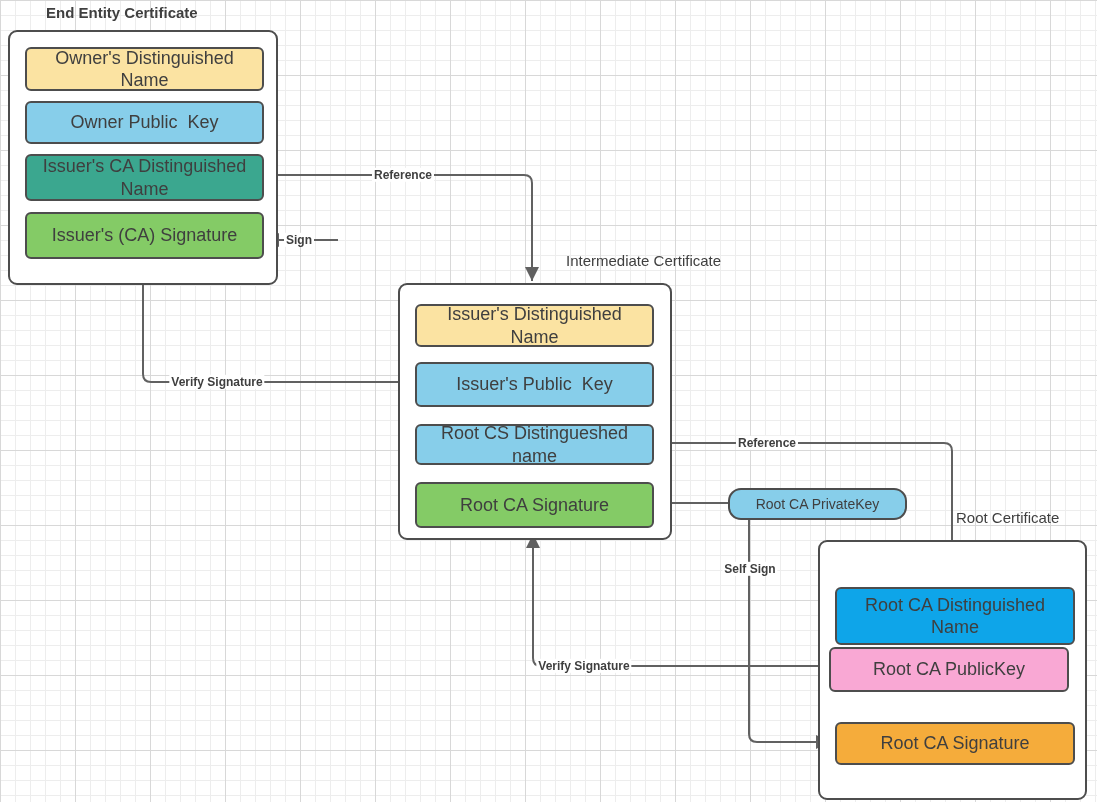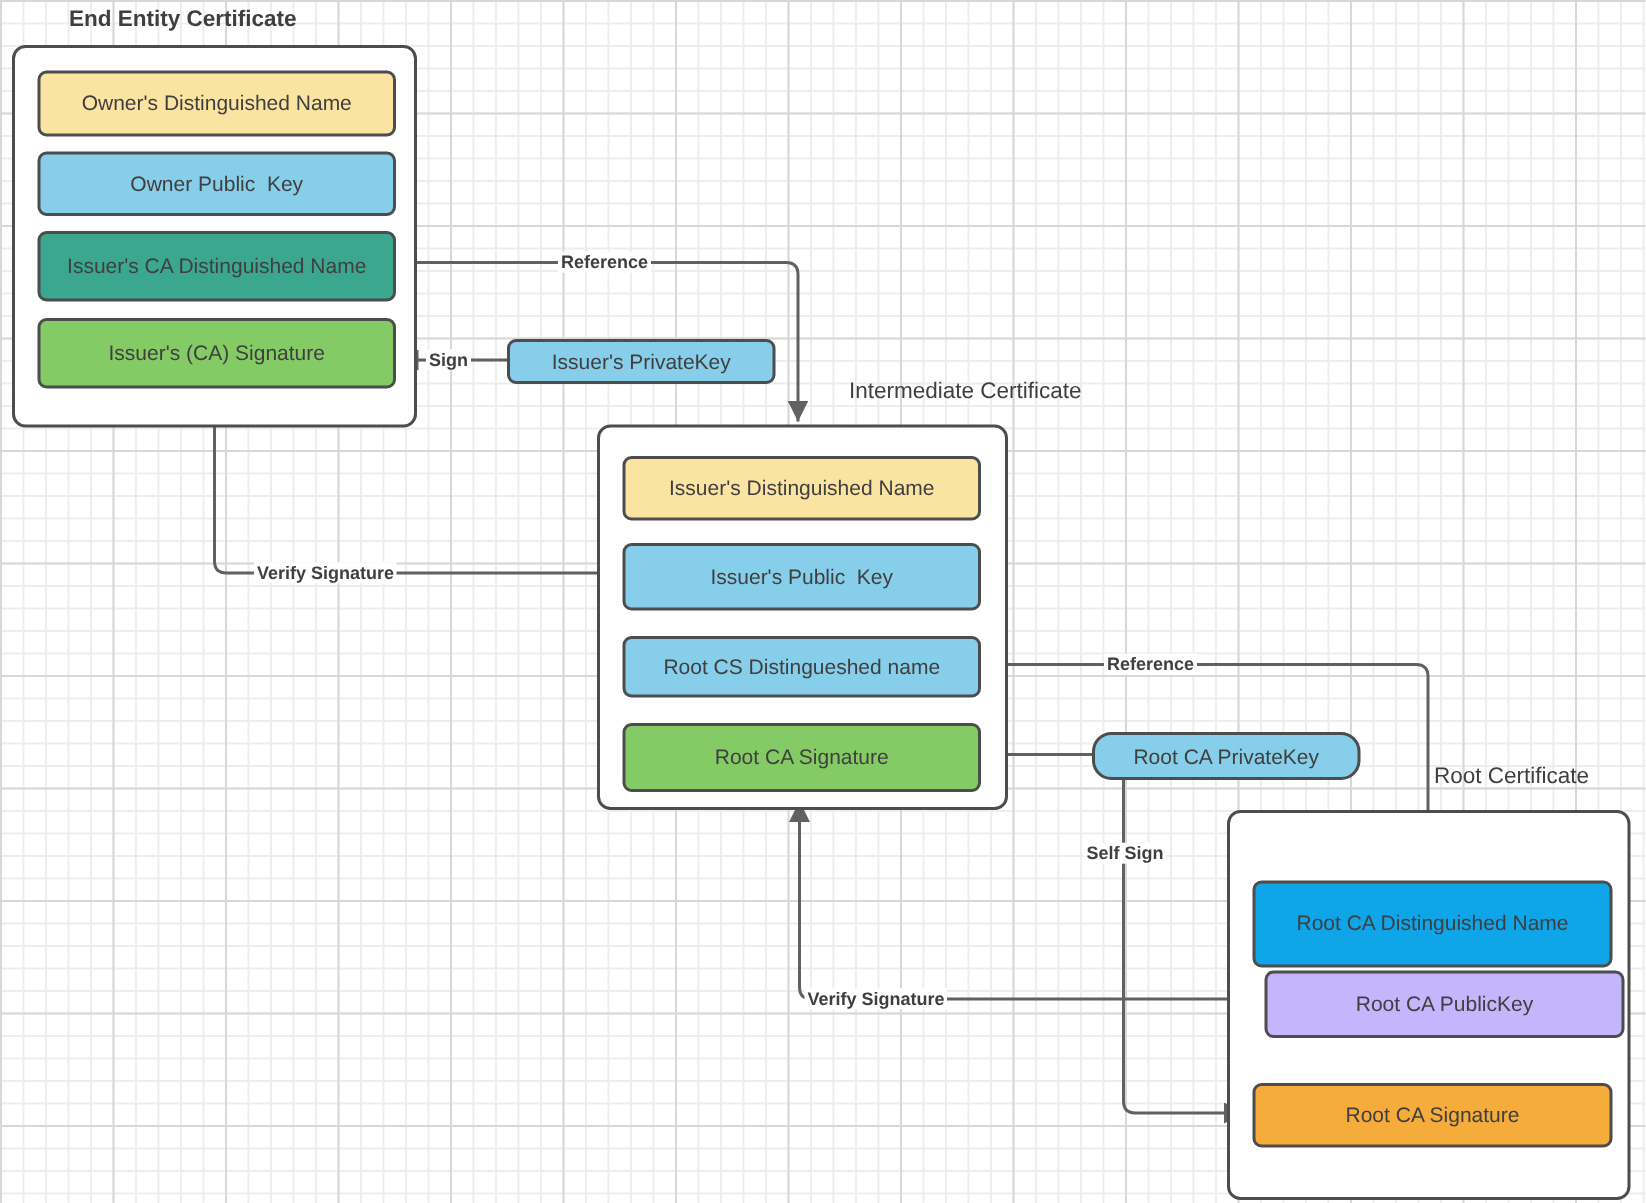--- a/index.html
+++ b/index.html
@@ -25,21 +25,21 @@
   .wires{position:absolute;left:0;top:0;width:100%;height:100%;pointer-events:none;}
   .wires path.wire{fill:none;stroke:var(--line);stroke-width:2;stroke-linejoin:round;}
   .arrowhead{fill:var(--line);}
   .cert{
     position:absolute;background:#ffffff;border:2px solid var(--border);
     border-radius:9px;box-sizing:border-box;
   }
   .field{
     position:absolute;border:2px solid var(--border);border-radius:6px;
     box-sizing:border-box;display:flex;align-items:center;justify-content:center;
-    text-align:center;font-size:14px;color:var(--text);line-height:1.25;
+    text-align:center;font-size:18px;color:var(--text);line-height:1.25;
     white-space:pre-wrap;padding:2px 6px;
   }
   .keynode{
     position:absolute;border:2px solid var(--border);border-radius:6px;
     box-sizing:border-box;display:flex;align-items:center;justify-content:center;
     text-align:center;font-size:14px;color:var(--text);white-space:pre-wrap;
   }
   .cert-title{
     position:absolute;font-size:15px;color:var(--text);white-space:nowrap;
   }
@@ -73,34 +73,33 @@
   <div class="cert-title" style="left:566px;top:252px;">Intermediate Certificate</div>
   <div class="cert-title" style="left:956px;top:509px;">Root Certificate</div>
 
   <div class="cert" style="left:8px;top:30px;width:270px;height:255px;">
     <div class="field" style="left: 15px; top: 15px; width: 239px; height: 44px; background-color: rgb(251, 227, 162);">Owner's Distinguished Name</div>
     <div class="field" style="left: 15px; top: 69px; width: 239px; height: 43px; background-color: rgb(135, 206, 234);">Owner Public  Key</div>
     <div class="field" style="left: 15px; top: 122px; width: 239px; height: 47px; background-color: rgb(59, 167, 143);">Issuer's CA Distinguished Name</div>
     <div class="field" style="left: 15px; top: 180px; width: 239px; height: 47px; background-color: rgb(132, 203, 102);">Issuer's (CA) Signature</div>
   </div>
 
-  <div class="keynode" style="left: 338px; top: 226px; width: 179px; height: 30px; background-color: rgb(135, 206, 234);">Issuer's PrivateKey</div>
 
   <div class="cert" style="left:398px;top:283px;width:274px;height:257px;">
     <div class="field" style="left: 15px; top: 19px; width: 239px; height: 43px; background-color: rgb(251, 227, 162);">Issuer's Distinguished Name</div>
     <div class="field" style="left: 15px; top: 77px; width: 239px; height: 45px; background-color: rgb(135, 206, 234);">Issuer's Public  Key</div>
     <div class="field" style="left: 15px; top: 139px; width: 239px; height: 41px; background-color: rgb(135, 206, 234);">Root CS Distingueshed name</div>
     <div class="field" style="left: 15px; top: 197px; width: 239px; height: 46px; background-color: rgb(132, 203, 102);">Root CA Signature</div>
   </div>
 
   <div class="keynode" style="left: 728px; top: 488px; width: 179px; height: 32px; background-color: rgb(135, 206, 234); border-radius: 13px;">Root CA PrivateKey</div>
 
   <div class="cert" style="left:818px;top:540px;width:269px;height:260px;">
     <div class="field" style="left: 15px; top: 45px; width: 240px; height: 58px; background-color: #0ea5e9;">Root CA Distinguished Name</div>
-    <div class="field" style="left: 23px; top: 105px; width: 240px; height: 45px; background-color: #c4b5fd; text-align: right;">Root CA PublicKey</div>
+    <div class="field" style="left: 9px; top: 105px; width: 240px; height: 45px; background-color: #f9a8d4; text-align: right;">Root CA PublicKey</div>
     <div class="field" style="left: 15px; top: 180px; width: 240px; height: 43px; background-color: rgb(245, 172, 59);">Root CA Signature</div>
   </div>
 
   <div class="wire-label" style="left:403px;top:175px;">Reference</div>
   <div class="wire-label" style="left:299px;top:240px;">Sign</div>
   <div class="wire-label" style="left:217px;top:382px;">Verify Signature</div>
   <div class="wire-label" style="left:767px;top:443px;">Reference</div>
   <div class="wire-label" style="left:750px;top:569px;">Self Sign</div>
   <div class="wire-label" style="left:584px;top:666px;">Verify Signature</div>
 

